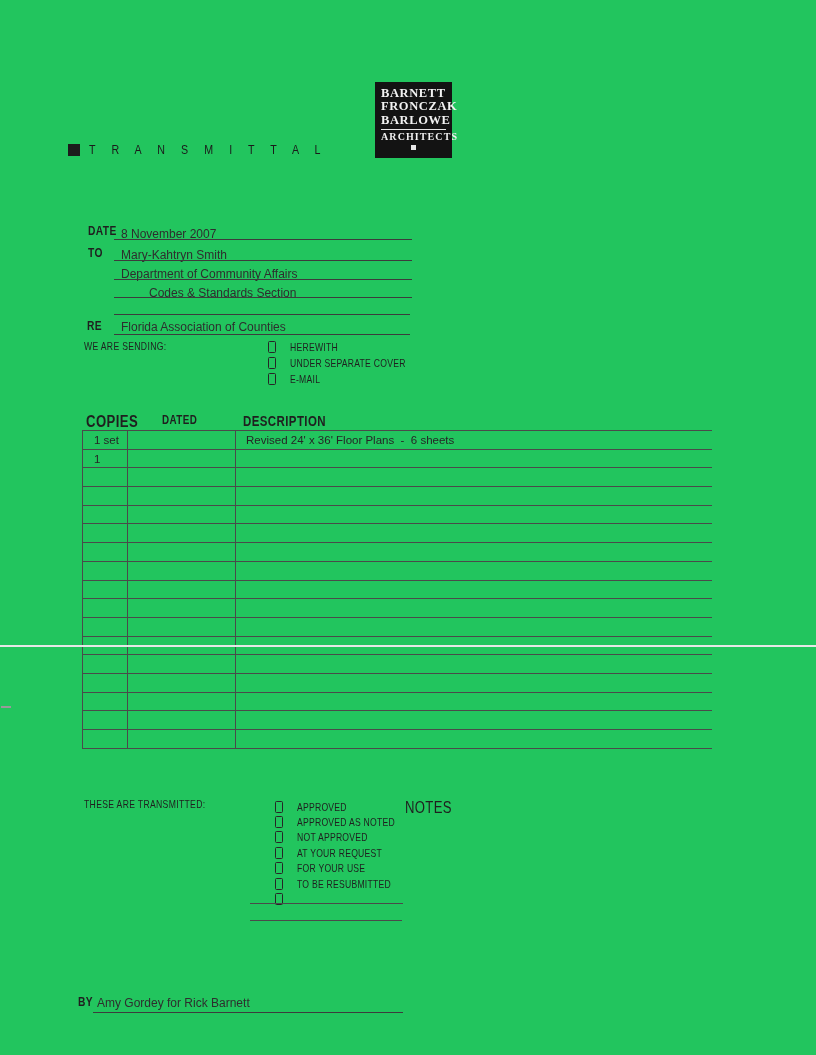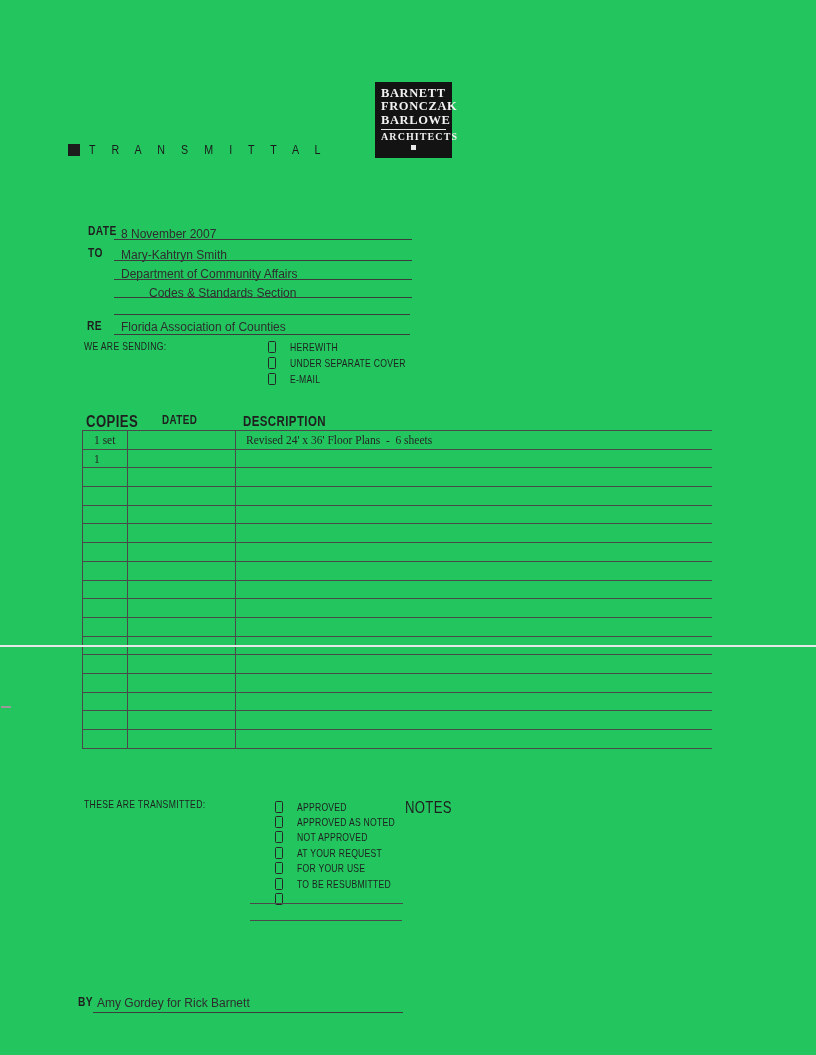--- a/index.html
+++ b/index.html
@@ -34,21 +34,21 @@
   
   .cb{width:6px;height:10px;border:1.2px solid #262626;border-radius:1.5px;flex:none;background:transparent;}
   .cb-row{display:flex;align-items:center;}
   .cb-label{margin-left:14px;font-size:10.5px;color:#1f1f1f;letter-spacing:0.3px;}
   #sending-options{left:236px;top:339px;}
   #sending-options .cb-row{height:16px;padding-left:32px;}
   #transmitted-options{left:234px;top:799px;}
   #transmitted-options .cb-row{height:15.4px;margin-left:41px;}
   
   #items-table{left:82px;top:430px;width:630px;border-top:1.3px solid #4a4a4a;border-left:1.2px solid #4a4a4a;box-sizing:border-box;}
-  .t-row{display:flex;height:18.7px;border-bottom:1.3px solid #4a4a4a;box-sizing:border-box;font-family:Liberation Serif, serif;}
+  .t-row{display:flex;height:18.7px;border-bottom:1.3px solid #4a4a4a;box-sizing:border-box;}
   .t-cell{box-sizing:border-box;font-size:11.5px;color:#262626;line-height:15px;padding-top:2px;white-space:pre;overflow:hidden;}
   .c-copies{width:45px;border-right:1.2px solid #4a4a4a;padding-left:11px;}
   .c-dated{width:108px;border-right:1.2px solid #4a4a4a;}
   .c-description{flex:1;padding-left:10px;}
   
   .artifact{position:absolute;background:#e7e7e7;}
 </style>
 </head>
 <body>
 

